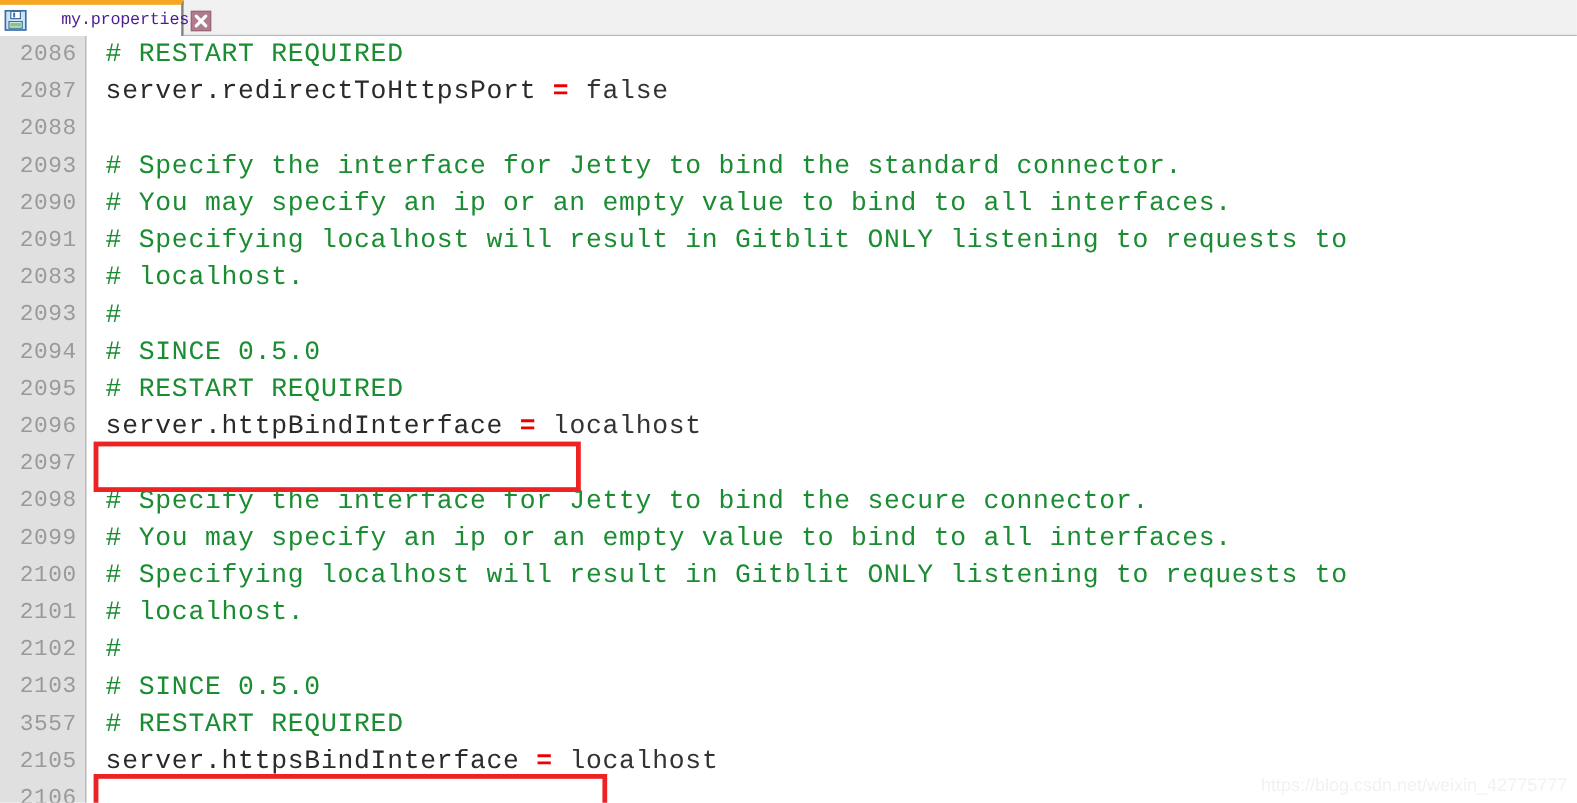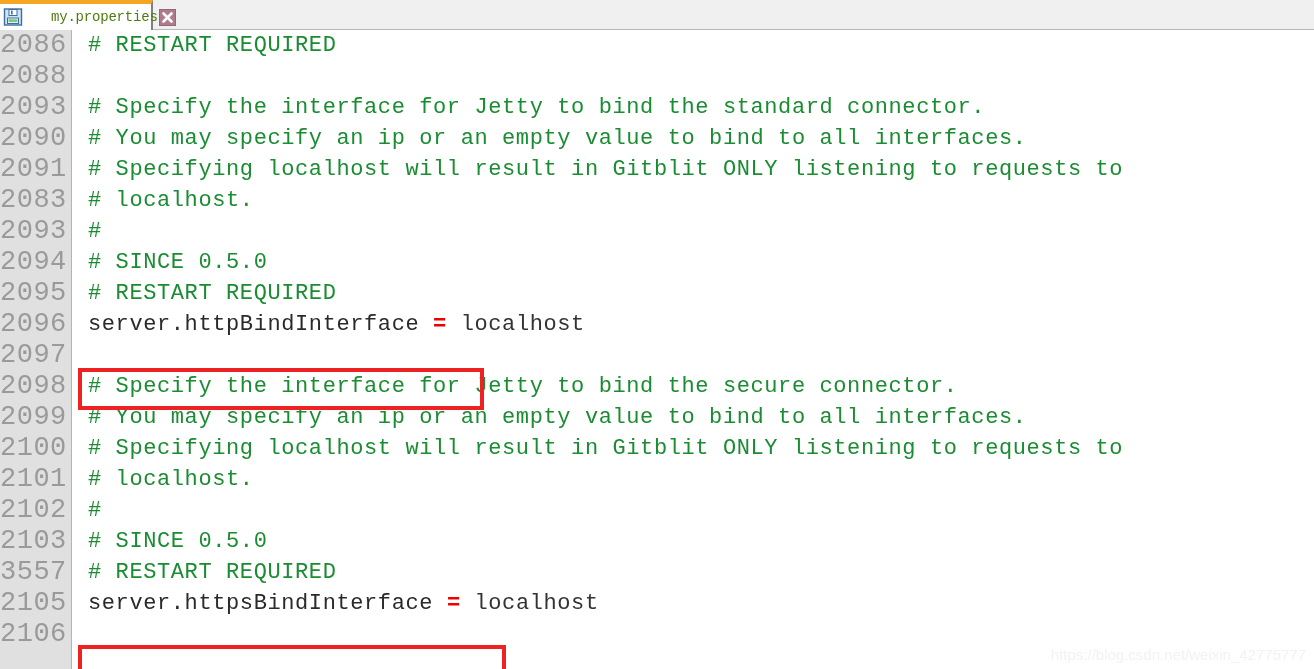--- a/index.html
+++ b/index.html
@@ -41,21 +41,21 @@
   .tab-icon {
     width: 20px;
     height: 20px;
     flex: 0 0 20px;
     margin-right: 4px;
     position: relative;
   }
   .tab-label {
     font-family: "Liberation Mono", "DejaVu Sans Mono", monospace;
     font-size: 14px;
-    color: #4d7c0f;
+    color: #4c1d95;
     white-space: nowrap;
     letter-spacing: -0.2px;
     padding-left: 24px;
   }
   .tab-close {
     width: 17px;
     height: 17px;
     flex: 0 0 17px;
     margin-left: 1px;
     background: #b07c8c;
@@ -96,21 +96,21 @@
     line-height: 31px;
     white-space: nowrap;
   }
   .lineno {
     position: absolute;
     left: 0;
     width: 64px;
     text-align: right;
     color: #9a9a9a;
     font-family: "Liberation Mono", "DejaVu Sans Mono", monospace;
-    font-size: 27px;
+    font-size: 19px;
     letter-spacing: 0.5px;
   }
   .linetext {
     position: absolute;
     left: 88px;
     font-family: "Liberation Mono", "DejaVu Sans Mono", monospace;
     font-size: 22px;
     letter-spacing: 0.6px;
   }
   .cm { color: #1a8c32; }
@@ -164,20 +164,24 @@
 </div>
 
 <div class="editor">
   <div class="gutter"></div>
   <div class="code-area" id="code-area">
       <div class="line">
         <span class="lineno">2086</span>
         <span class="linetext"><span class="cm"># RESTART REQUIRED</span></span>
       </div>
       <div class="line">
+        <span class="lineno">2087</span>
+        <span class="linetext"><span class="key">server.redirectToHttpsPort</span> <span class="eq">=</span> <span class="val">false</span></span>
+      </div>
+      <div class="line">
         <span class="lineno">2088</span>
         <span class="linetext"></span>
       </div>
       <div class="line">
         <span class="lineno">2093</span>
         <span class="linetext"><span class="cm"># Specify the interface for Jetty to bind the standard connector.</span></span>
       </div>
       <div class="line">
         <span class="lineno">2090</span>
         <span class="linetext"><span class="cm"># You may specify an ip or an empty value to bind to all interfaces.</span></span>

